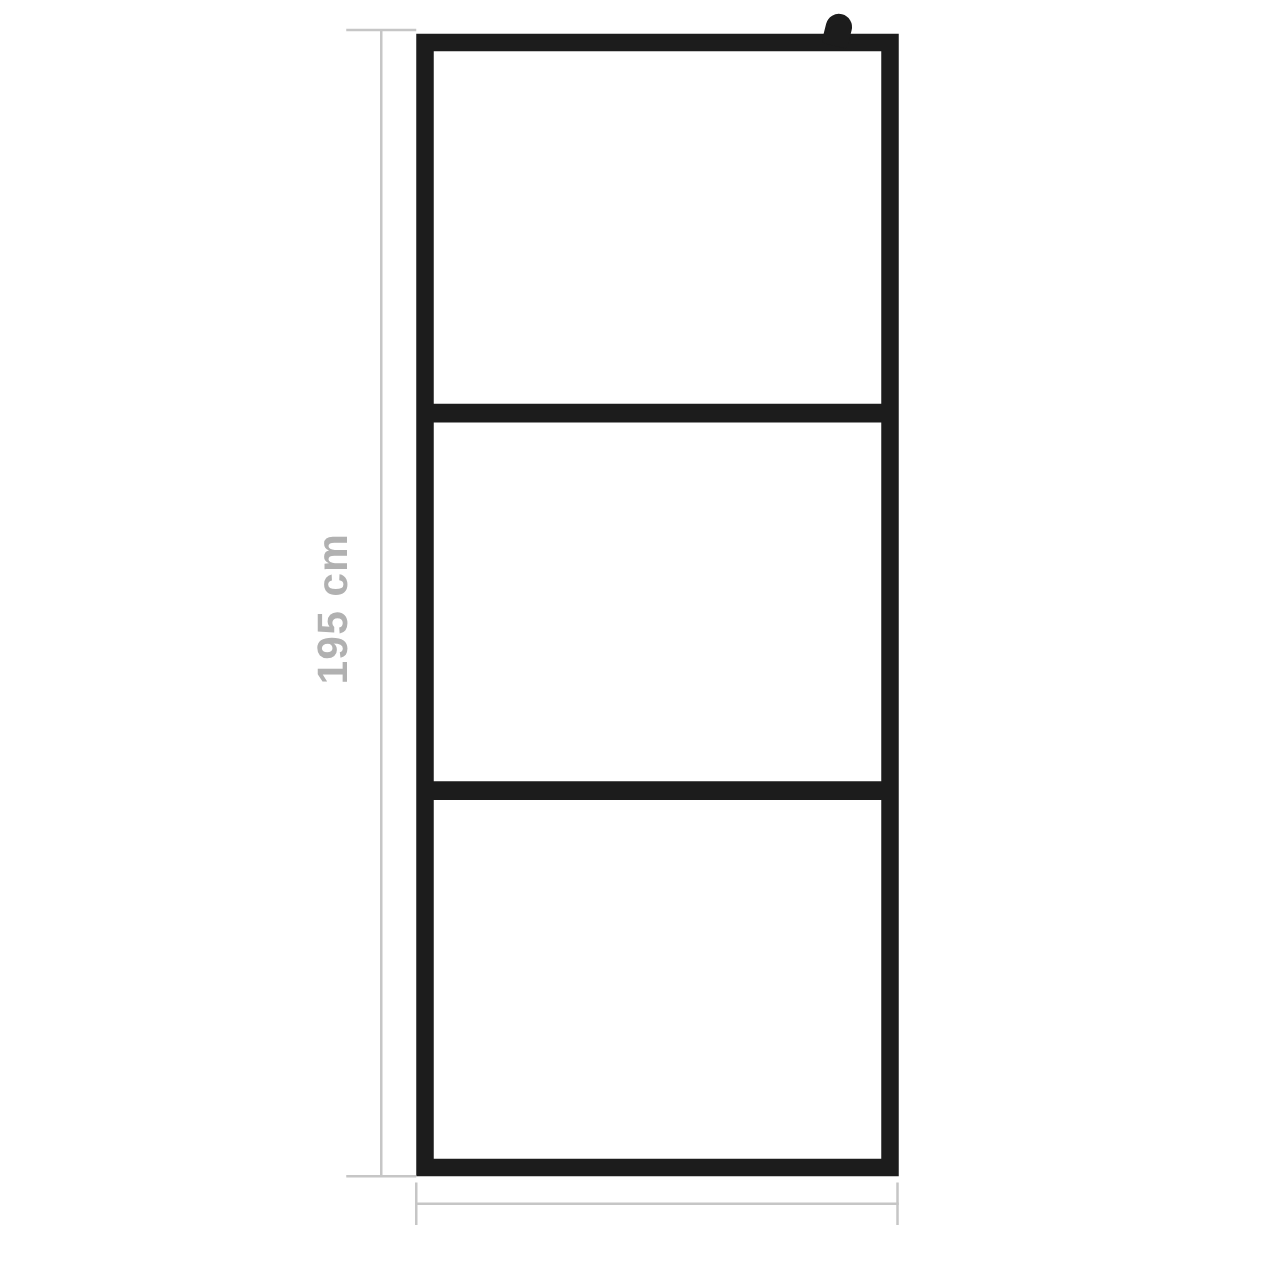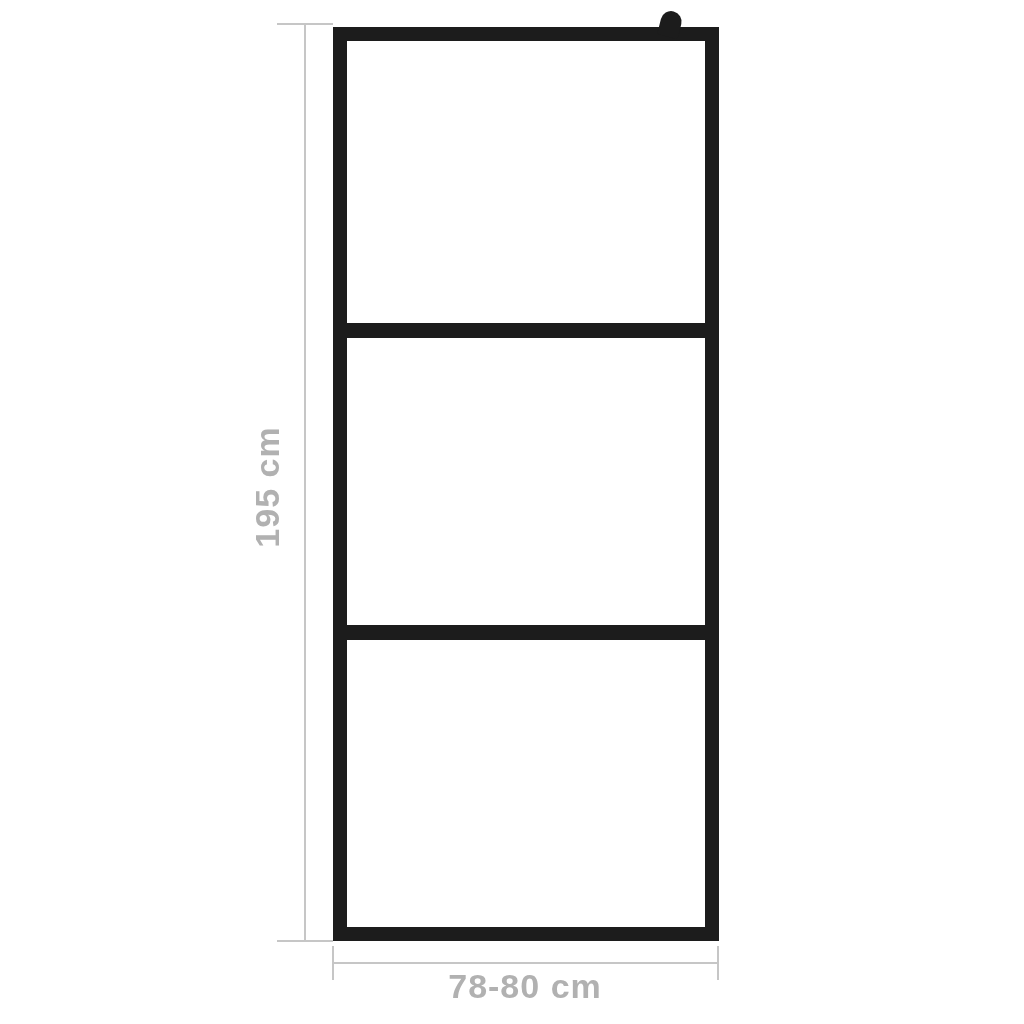--- a/index.html
+++ b/index.html
@@ -93,15 +93,14 @@
   <div class="bracket"></div>
 
   <div class="dim vline"></div>
   <div class="dim cap-top"></div>
   <div class="dim cap-bottom"></div>
   <div class="dim-label vertical">195 cm</div>
 
   <div class="dim hline"></div>
   <div class="dim tick-left"></div>
   <div class="dim tick-right"></div>
-  <div class="dim-label horizontal">78-80 cm</div>
 
 </div>
 
 </body></html>

